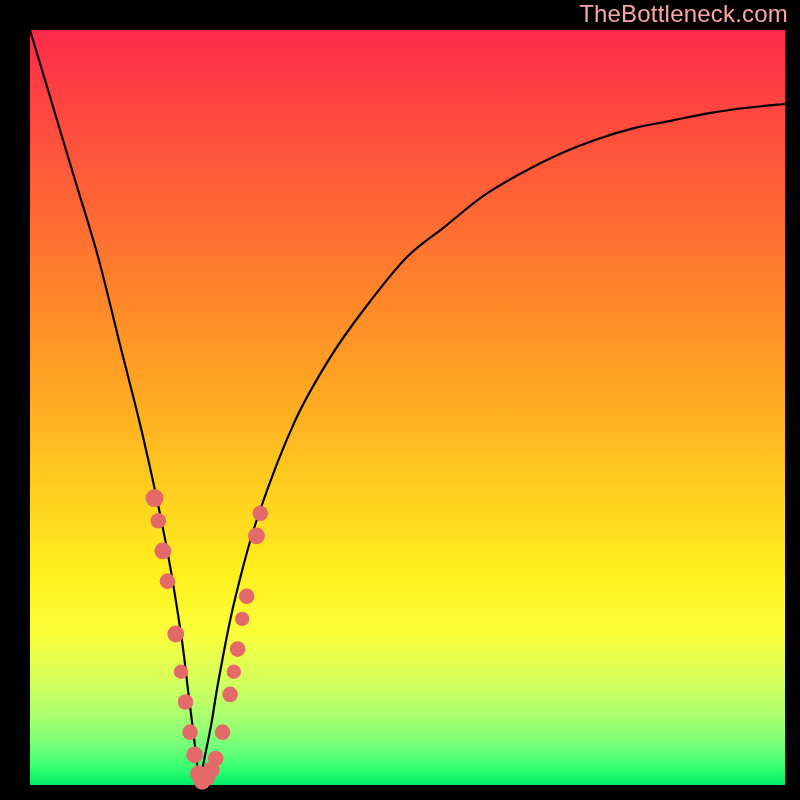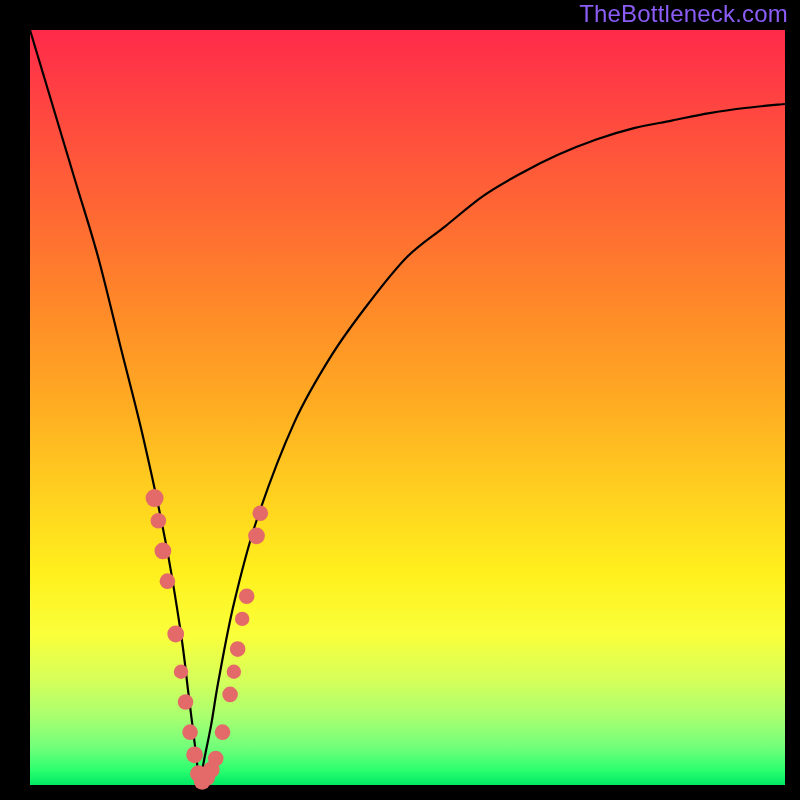--- a/index.html
+++ b/index.html
@@ -38,21 +38,21 @@
       #a8ff70 91%,
       #72ff7a 95%,
       #2dff6f 98%,
       #00e865 100%
     );
   }
   .watermark {
     position: absolute;
     top: 0px;
     right: 12px;
-    color: #8b5cf6;
+    color: #fca5a5;
     font-size: 24px;
     letter-spacing: 0.2px;
     user-select: none;
   }
   svg.curve {
     position: absolute;
     left: 0;
     top: 0;
     width: 100%;
     height: 100%;

